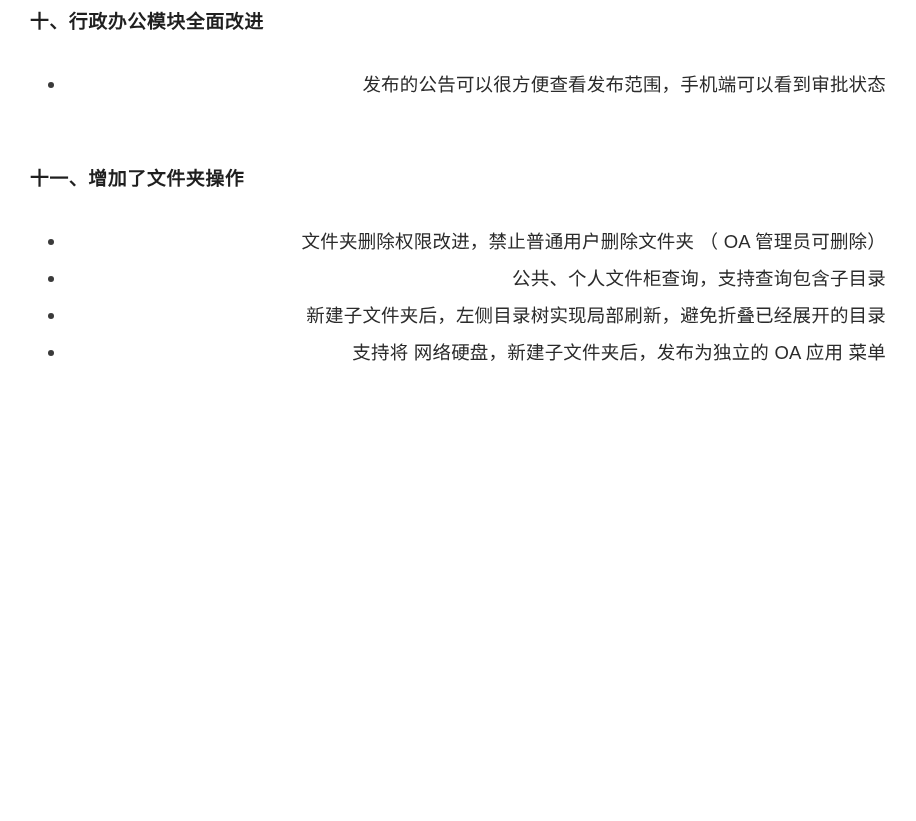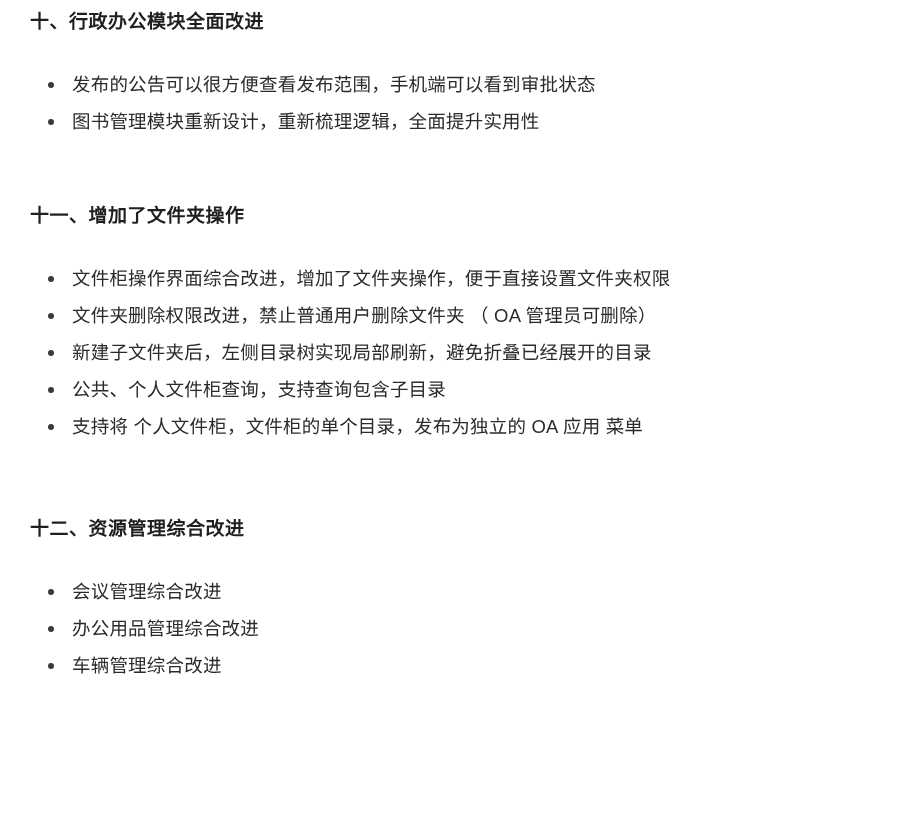--- a/index.html
+++ b/index.html
@@ -38,20 +38,21 @@
     padding: 0;
   }
   ul.bullets li {
     position: relative;
     padding-left: 42px;
     font-size: 18.5px;
     line-height: 37px;
     color: #2b2b2b;
     letter-spacing: 0.2px;
     white-space: nowrap;
+    text-align: right;
   }
   ul.bullets li::before {
     content: "";
     position: absolute;
     left: 18px;
     top: 16px;
     width: 6px;
     height: 6px;
     border-radius: 50%;
     background: #3a3a3a;
@@ -63,43 +64,32 @@
 </head>
 <body>
 
 <div class="page">
 
   <div class="section">
     <h2 class="section-title">十、行政办公模块全面改进</h2>
     <div class="title-gap"></div>
     <ul class="bullets">
       <li>发布的公告可以很方便查看发布范围，手机端可以看到审批状态</li>
-      <li>图书管理模块重新设计，重新梳理逻辑，全面提升实用性</li>
     </ul>
   </div>
 
   <div class="gap-1"></div>
 
   <div class="section">
     <h2 class="section-title">十一、增加了文件夹操作</h2>
     <div class="title-gap"></div>
     <ul class="bullets">
-      <li>文件柜操作界面综合改进，增加了文件夹操作，便于直接设置文件夹权限</li>
       <li>文件夹删除权限改进，禁止普通用户删除文件夹 （ OA 管理员可删除）</li>
+      <li>公共、个人文件柜查询，支持查询包含子目录</li>
       <li>新建子文件夹后，左侧目录树实现局部刷新，避免折叠已经展开的目录</li>
-      <li>公共、个人文件柜查询，支持查询包含子目录</li>
-      <li>支持将 个人文件柜，文件柜的单个目录，发布为独立的 OA 应用 菜单</li>
+      <li>支持将 网络硬盘，新建子文件夹后，发布为独立的 OA 应用 菜单</li>
     </ul>
   </div>
 
   <div class="gap-2"></div>
 
-  <div class="section">
-    <h2 class="section-title">十二、资源管理综合改进</h2>
-    <div class="title-gap"></div>
-    <ul class="bullets">
-      <li>会议管理综合改进</li>
-      <li>办公用品管理综合改进</li>
-      <li>车辆管理综合改进</li>
-    </ul>
-  </div>
 
 </div>
 
 </body></html>

